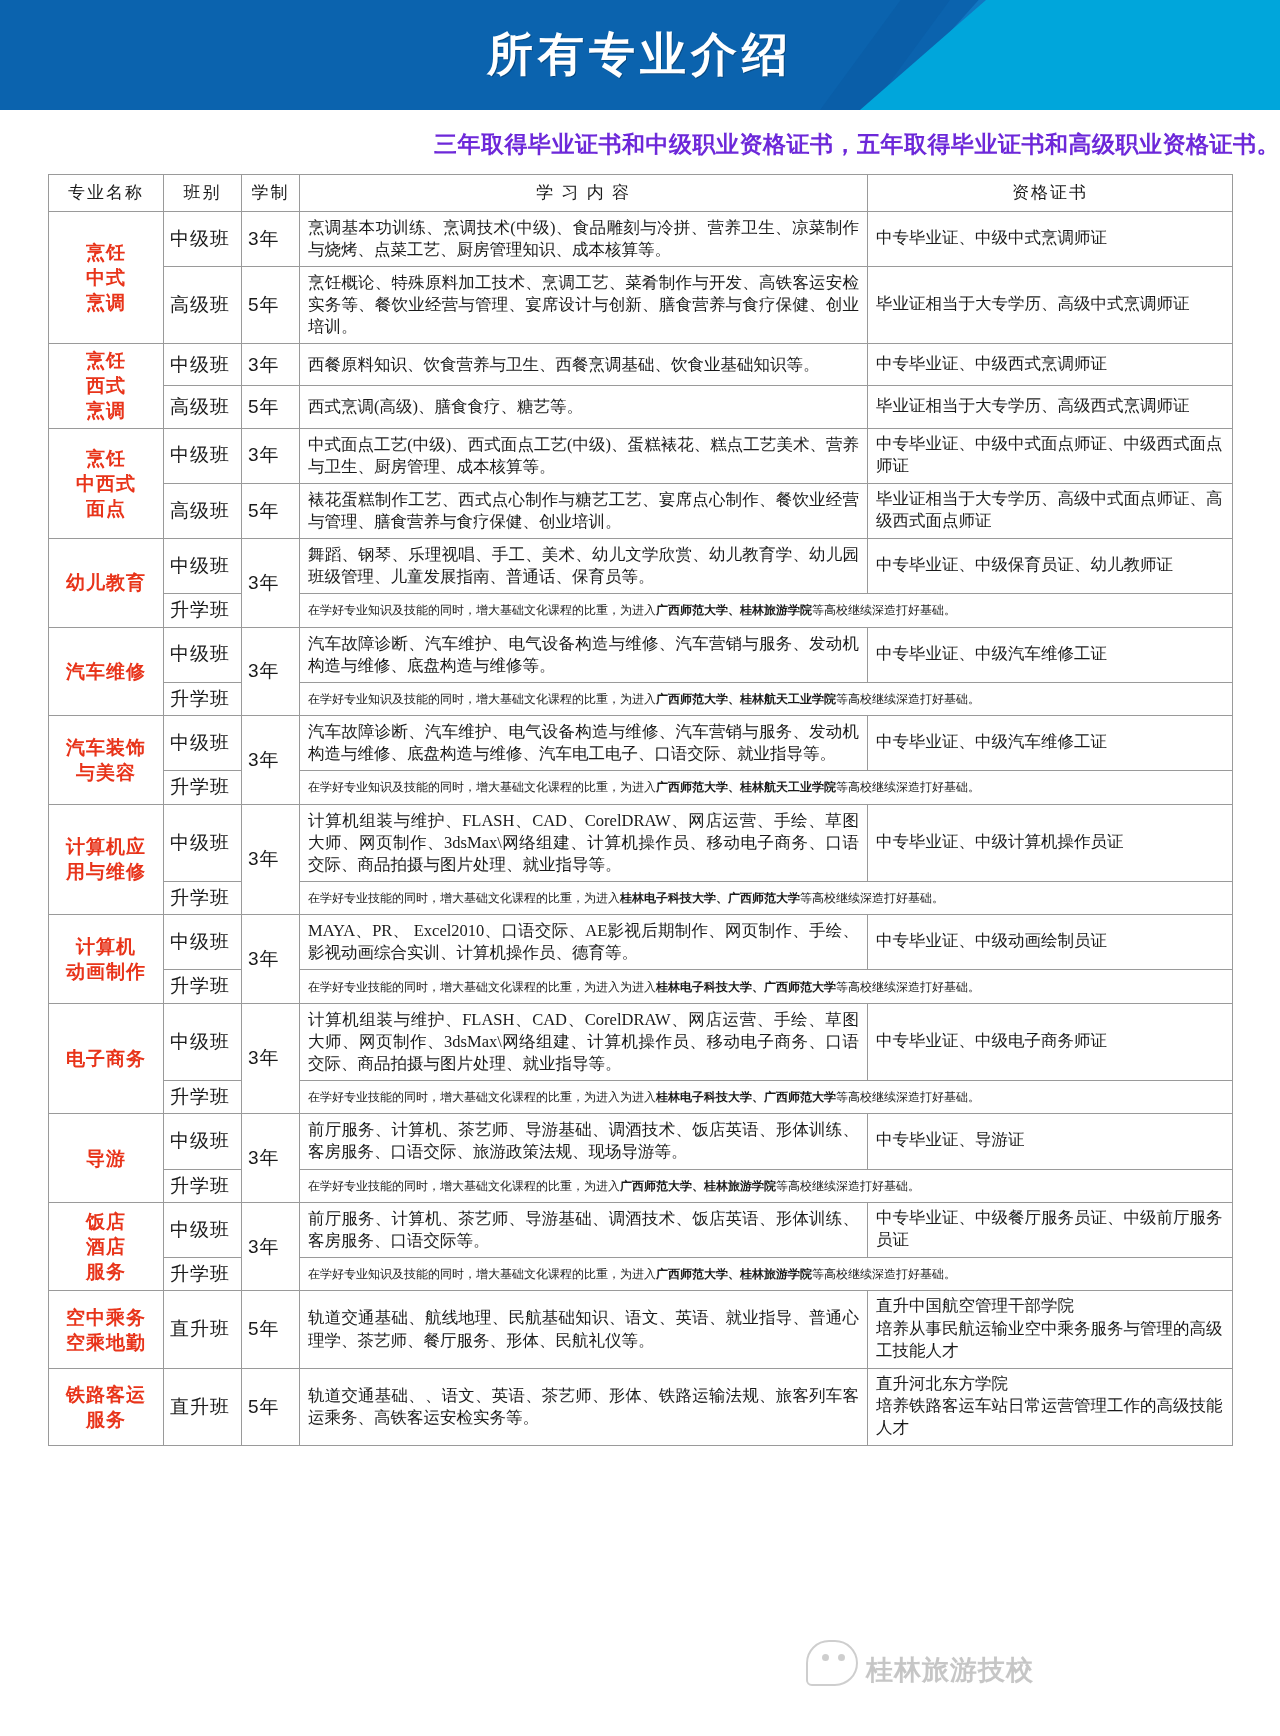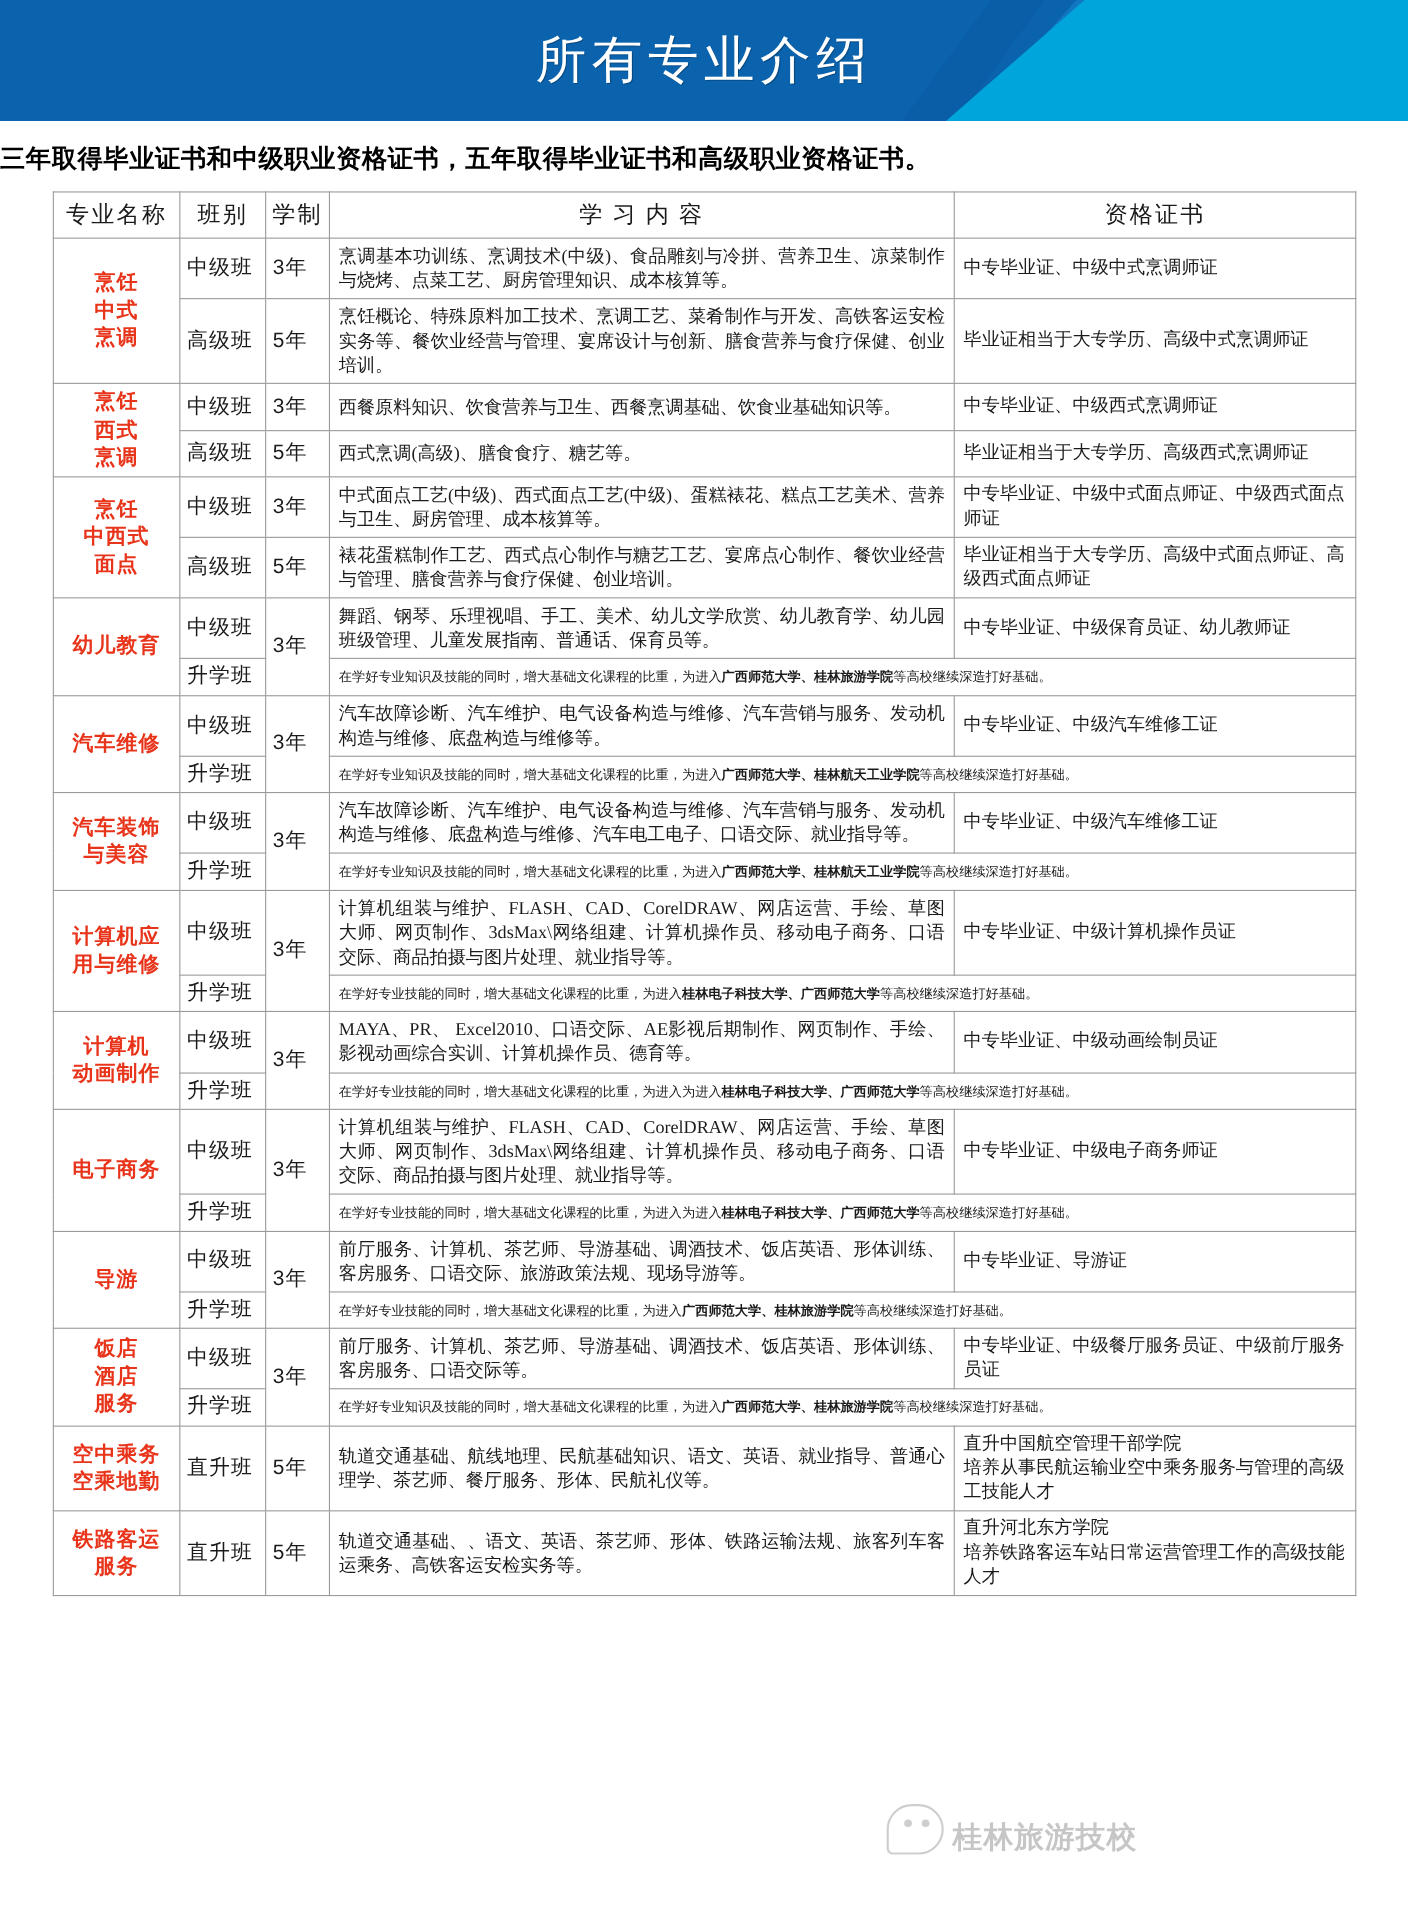--- a/index.html
+++ b/index.html
@@ -30,30 +30,30 @@
     position:absolute; top:0; right:330px; width:130px; height:110px;
     background:#0a5ea8;
     clip-path:polygon(62% 0, 100% 0, 38% 100%, 0% 100%);
   }
   .banner h1{
     position:relative; z-index:3;
     margin:0; padding-top:24px;
     text-align:center;
     color:#ffffff;
     font-size:46px;
-    font-weight:normal;
+    font-weight:bold;
     letter-spacing:5px;
     font-family:"DejaVu Serif", "Liberation Serif", serif;
     text-shadow:1px 1px 0 rgba(0,0,0,.25);
   }
 
   
   .subtitle{
-    text-align:left;
-    color:#000000;
+    text-align:right;
+    color:#6d28d9;
     font-weight:bold;
     font-size:23px;
     letter-spacing:.5px;
     padding:19px 0 14px 0;
     font-family:"Liberation Sans","DejaVu Sans",sans-serif;
   }
 
   
   .table-wrap{ padding:0 48px; }
   table{
@@ -64,21 +64,21 @@
   table, td, th{ border:1px solid #9a9a9a; }
   td, th{
     padding:4px 6px;
     vertical-align:middle;
     font-size:16.5px;
     line-height:1.28;
     color:#1a1a1a;
   }
   thead th{
     text-align:center;
-    font-size:21px;
+    font-size:17px;
     font-weight:normal;
     letter-spacing:2px;
     padding:7px 4px;
   }
   col.c-major{ width:115px; }
   col.c-class{ width:78px; }
   col.c-years{ width:58px; }
   col.c-content{ width:568px; }
   col.c-cert{ width:365px; }
 

